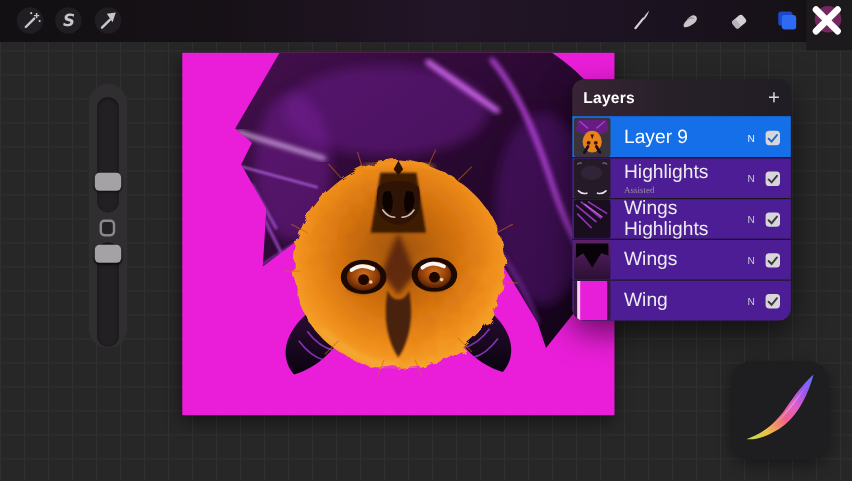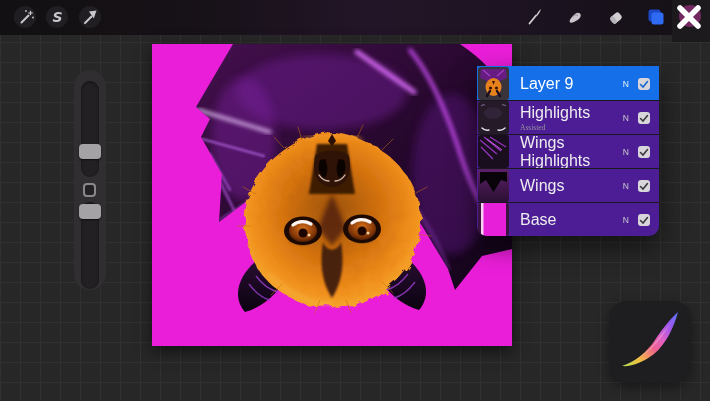--- a/index.html
+++ b/index.html
@@ -229,20 +229,24 @@
 
   <div class="sidebar">
     <div class="track size"></div>
     <div class="handle size"></div>
     <button class="modify"></button>
     <div class="track opacity"></div>
     <div class="handle opacity"></div>
   </div>
 
   <div class="layers-panel">
+    <div class="panel-header">
+      <span class="panel-title">Layers</span>
+      <button class="add-btn">+</button>
+    </div>
 
     <div class="layer-row selected">
       <div class="thumb">
         <svg width="31" height="33" viewBox="0 0 31 33">
           <rect width="31" height="33" fill="#39343b"></rect>
           <path d="M3,2 H28 L29,11 L22,14 L15.5,23 L9,14 L2,11 Z" fill="#661c80"></path>
           <path d="M5,3 L12,9 M26,3 L19,9" stroke="#a53ec9" stroke-width="1.2"></path>
           <ellipse cx="15.5" cy="20" rx="8" ry="9" fill="#e8821c"></ellipse>
           <path d="M12,24 L9,29 M19,24 L22,29" stroke="#1a0b20" stroke-width="2.4" stroke-linecap="round"></path>
           <circle cx="12.5" cy="21" r="1.6" fill="#3a1404"></circle>
@@ -335,21 +339,21 @@
 
     <div class="layer-row">
       <div class="thumb">
         <svg width="31" height="33" viewBox="0 0 31 33">
           <rect width="31" height="33" fill="#3a1540"></rect>
           <rect x="3" y="0" width="25" height="33" fill="#e81fd8"></rect>
           <rect x="3" y="0" width="2.5" height="33" fill="#f6d2f0"></rect>
         </svg>
       </div>
       <div class="row-text">
-        <span class="row-name">Base</span>
+        <span class="row-name">Wing</span>
       </div>
       <div class="row-right">
         <button class="blend">N</button>
         <button class="checkbox">
           <svg viewBox="0 0 12 12">
             <path d="M2.5,6.5 L5,9 L9.5,3.5" stroke="#3a3a3e" stroke-width="1.6" fill="none" stroke-linecap="round"></path>
           </svg>
         </button>
       </div>
     </div>

